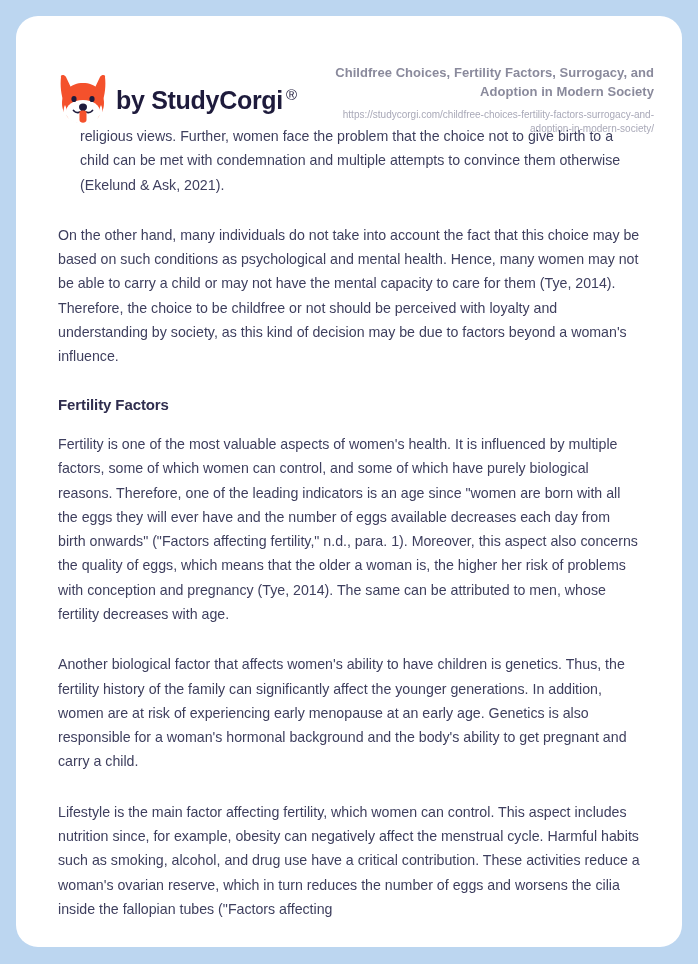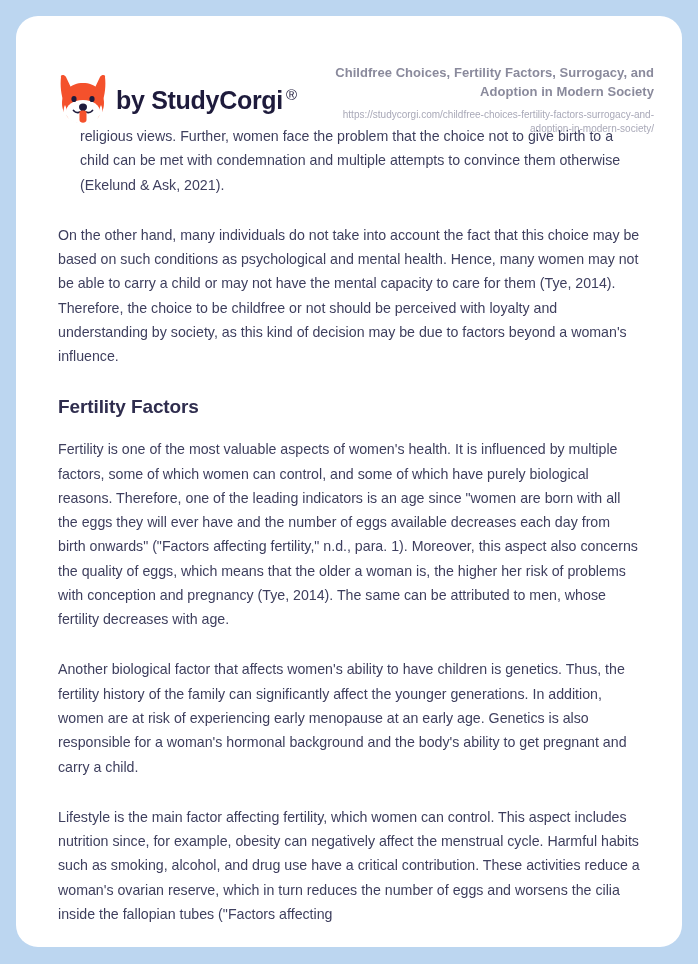--- a/index.html
+++ b/index.html
@@ -105,21 +105,21 @@
     margin: 0 0 26px 0;
     text-align: left;
   }
 
   .doc-body p:first-child {
     margin-top: 0;
     margin-left: 22px;
   }
 
   .section-heading {
-    font-size: 19px;
+    font-size: 15px;
     font-weight: bold;
     color: #2f2d4e;
     margin: 8px 0 18px 0;
     line-height: 1.3;
     letter-spacing: -0.1px;
   }
 
   .para-clipped {
     margin-bottom: 0 !important;
   }

